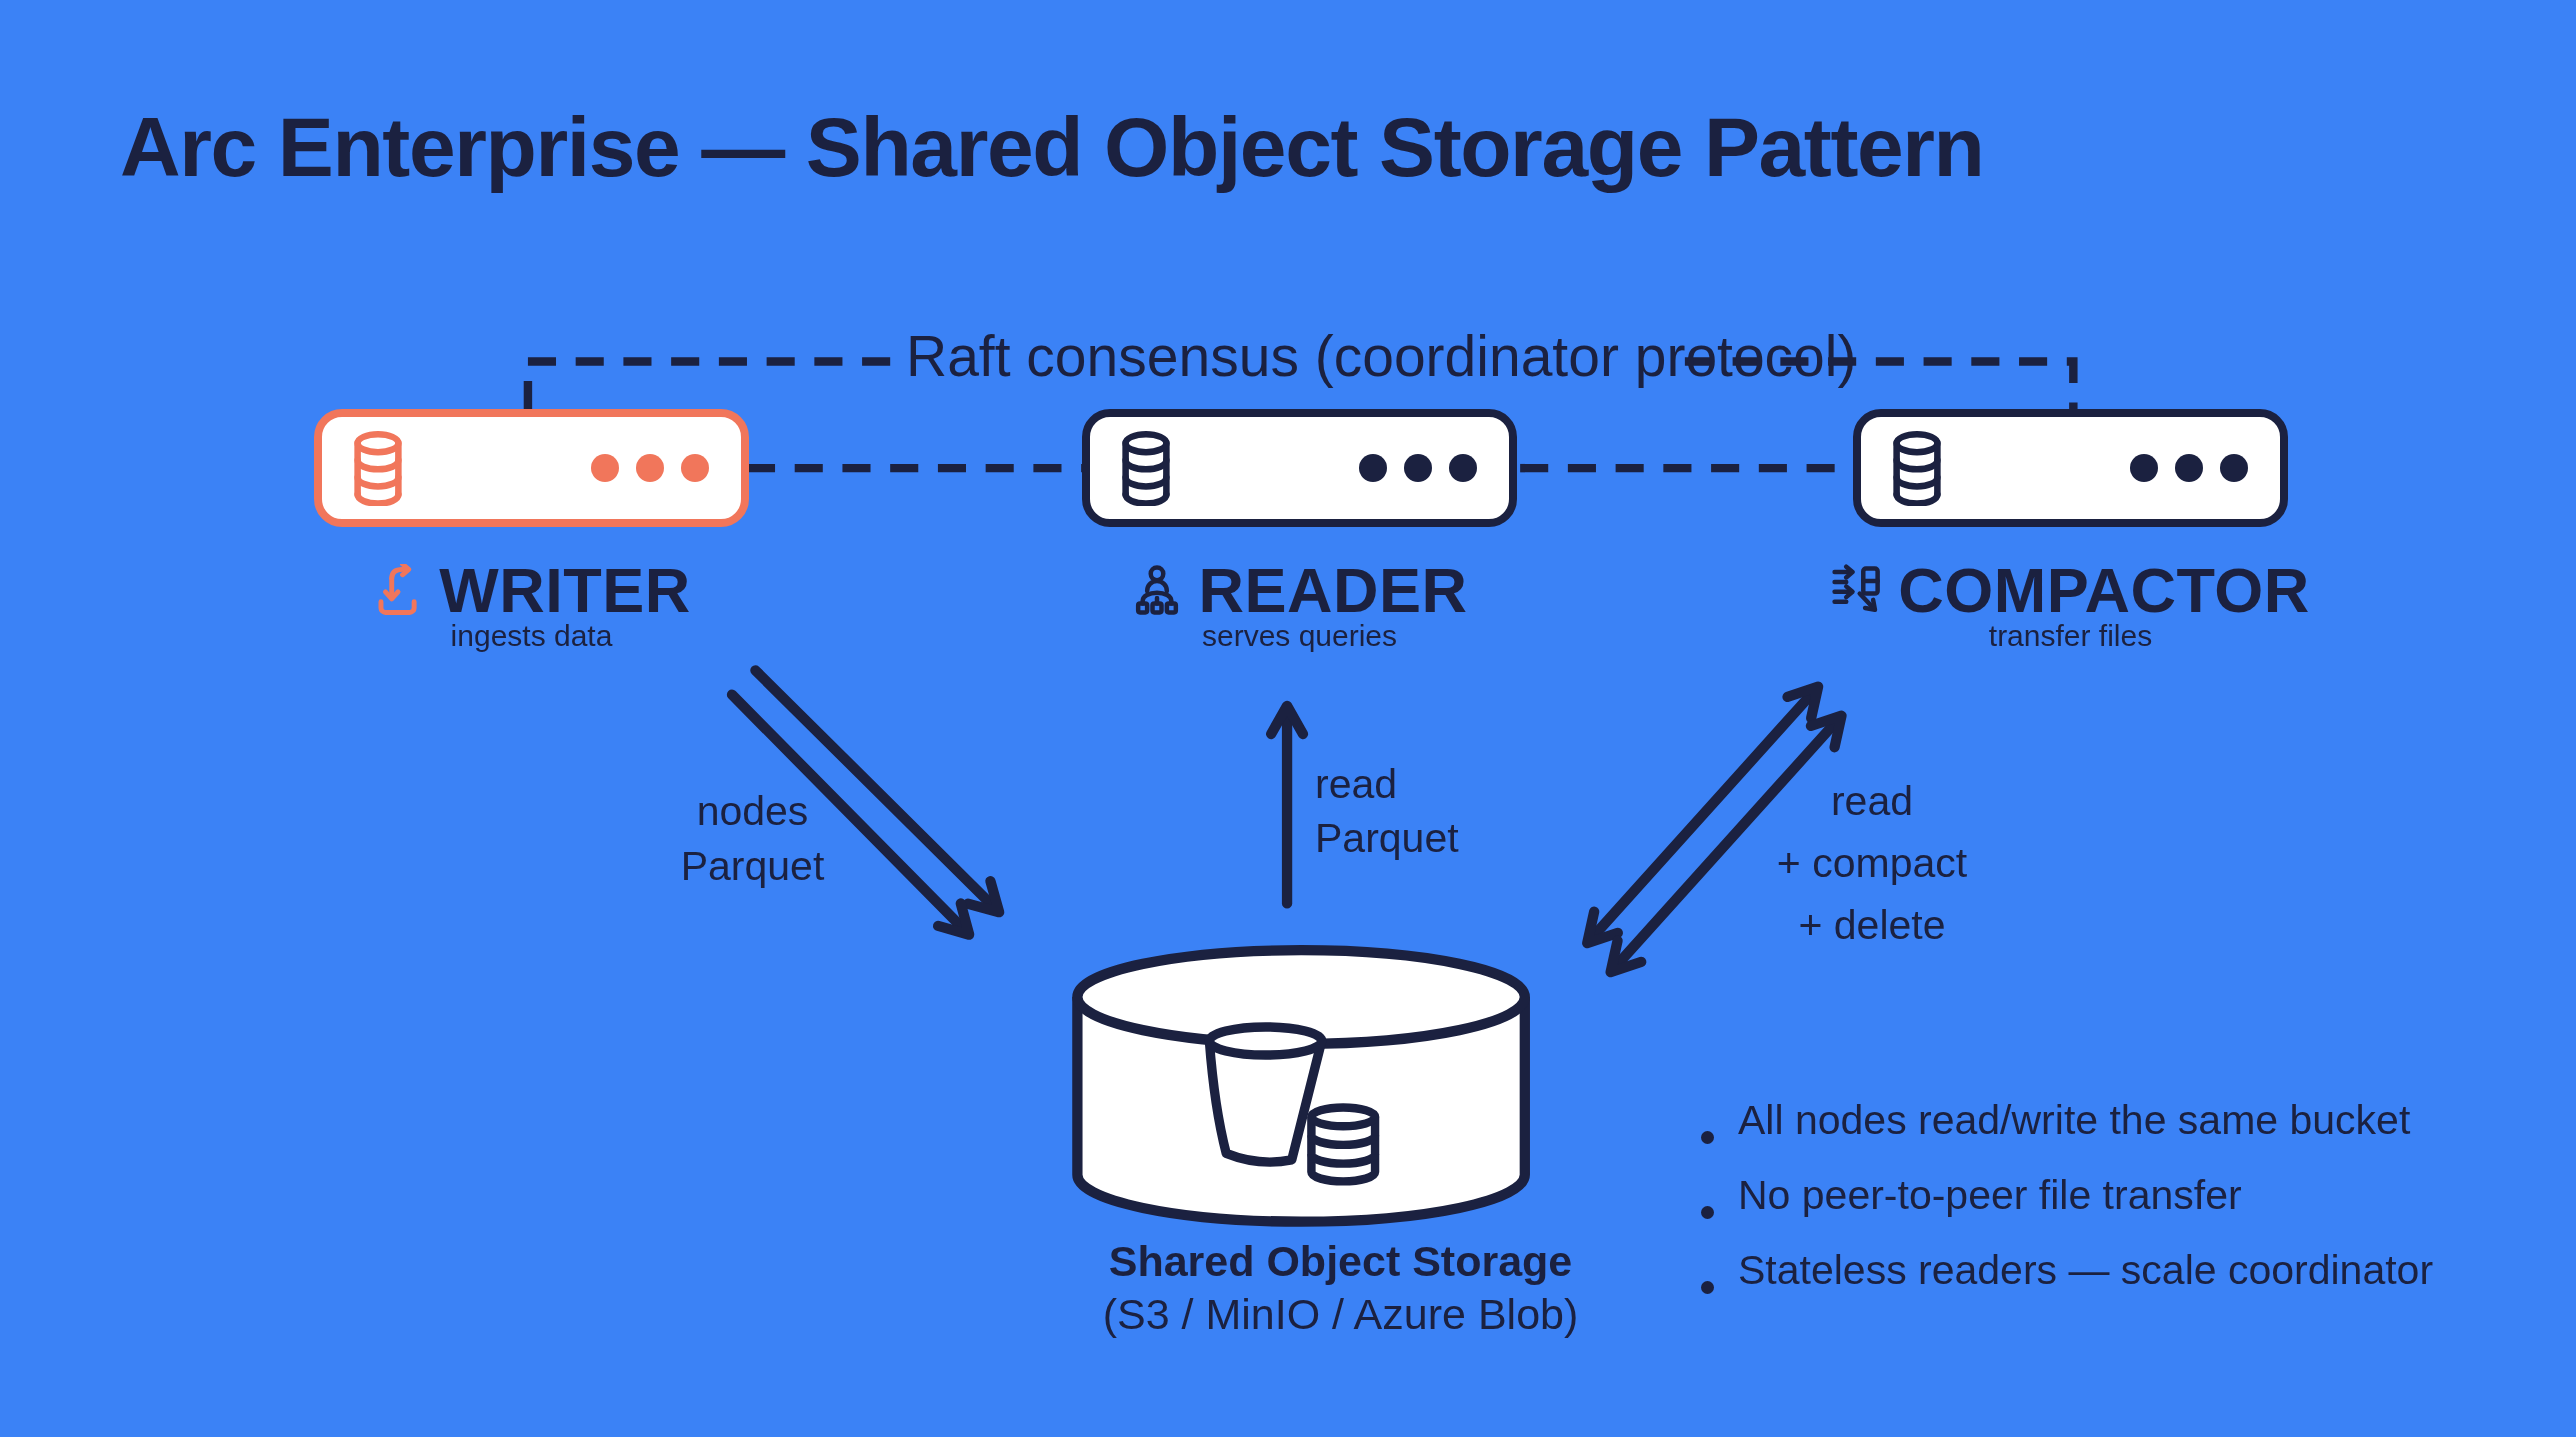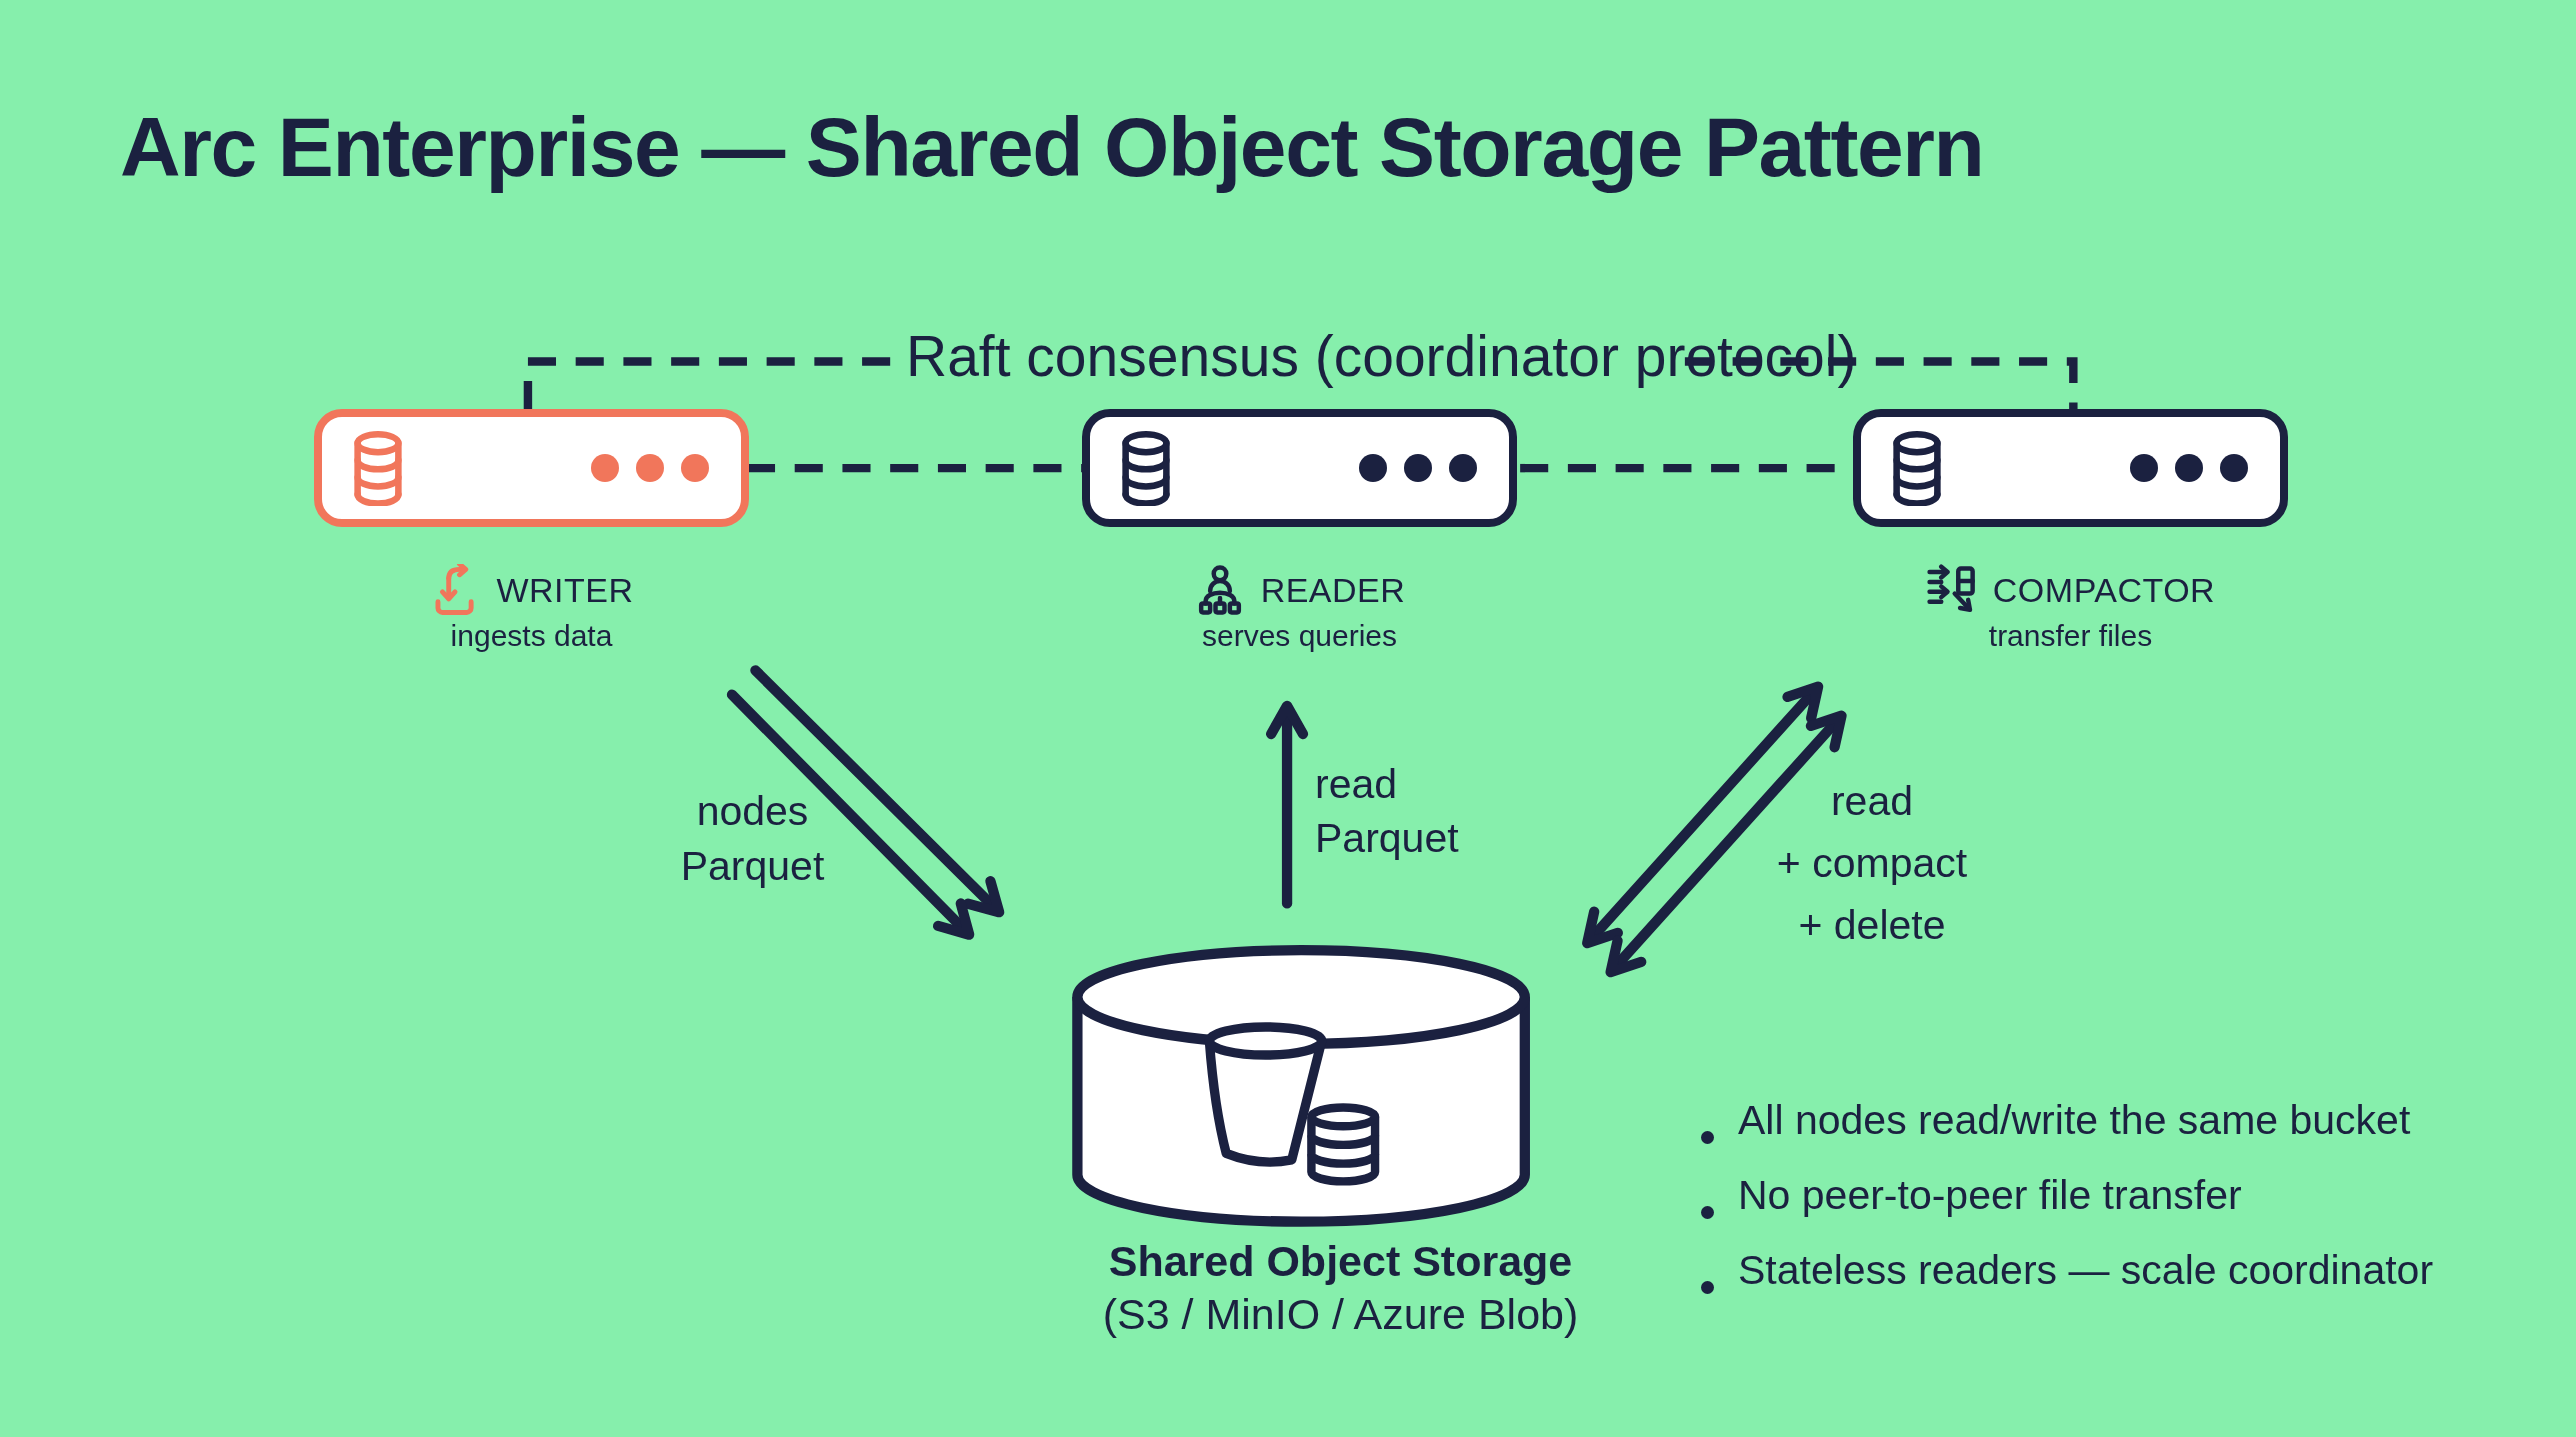--- a/index.html
+++ b/index.html
@@ -1,20 +1,20 @@
 <!DOCTYPE html>
 <html style="font-size:15px"><head>
 <meta charset="utf-8">
 <style>
   html,body{margin:0;padding:0;background:#ffffff;}
   .canvas{
     position:relative;
     width:2576px;
     height:1438px;
-    background:#86efac;
+    background:#3b82f6;
     font-family:"Liberation Sans", sans-serif;
     color:#1B2140;
     overflow:hidden;
   }
   .layer{position:absolute;left:0;top:0;width:2576px;height:1438px;}
 
   .page-title{
     position:absolute;left:120px;top:105px;margin:0;
     font-size:84px;font-weight:700;letter-spacing:-1.4px;line-height:1;
     color:#1B2140;white-space:nowrap;
@@ -30,21 +30,21 @@
     box-sizing:border-box;width:435px;height:118px;border-radius:28px;
     border:8.4px solid #1B2140;background:#ffffff;
     display:flex;align-items:center;justify-content:space-between;
     padding:0 32px 0 26px;
   }
   .node-box.coral{border-color:#F1765B;}
   .dots{display:flex;gap:17px;align-items:center;}
   .dot{width:28px;height:28px;border-radius:50%;background:#1B2140;}
   .coral-accent .dot{background:#F1765B;}
   .node-title-row{margin-top:37px;height:52px;display:flex;align-items:center;gap:15px;}
-  .node-label{font-size:34px;font-weight:400;letter-spacing:0.5px;white-space:nowrap;}
+  .node-label{font-size:63px;font-weight:700;letter-spacing:0.5px;white-space:nowrap;}
   .node-subtitle{margin-top:3px;font-size:30px;white-space:nowrap;}
 
   .edge-label{position:absolute;font-size:41px;line-height:55px;white-space:nowrap;}
   .edge-label.flush{left:612px;top:784px;width:281px;text-align:center;}
   .edge-label.read{left:1315px;top:757px;text-align:left;line-height:54px;}
   .edge-label.compact{left:1713px;top:770px;width:318px;text-align:center;line-height:62px;}
 
   .storage-caption{position:absolute;left:1013px;width:655px;text-align:center;}
   .storage-title{top:1237px;font-size:43px;font-weight:700;white-space:nowrap;}
   .storage-subtitle{top:1290px;font-size:43px;font-weight:400;white-space:nowrap;}

